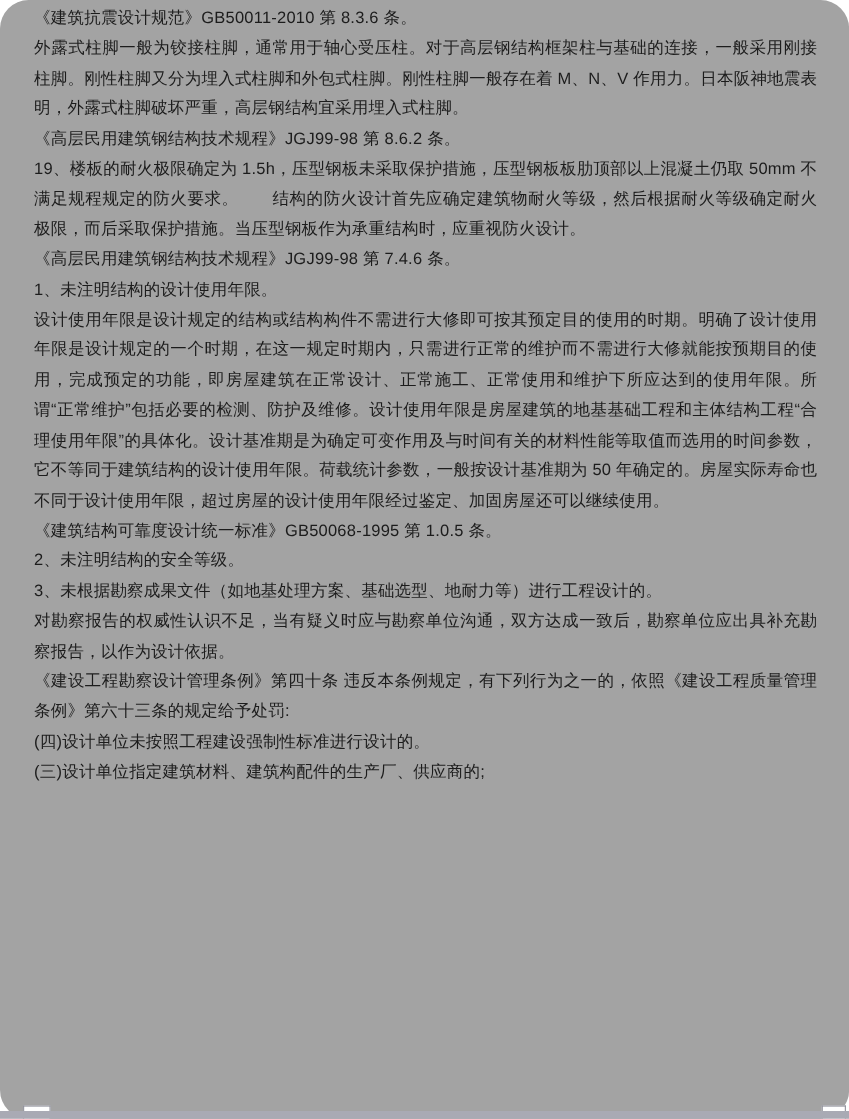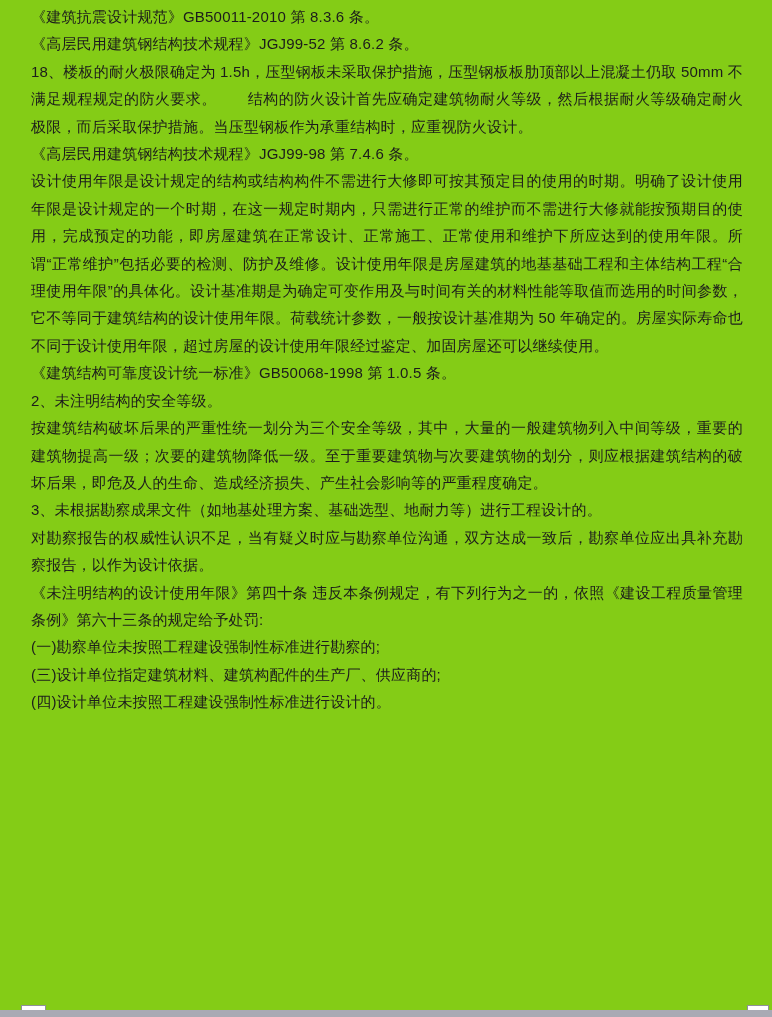--- a/index.html
+++ b/index.html
@@ -2,21 +2,21 @@
 <html><head>
 <meta charset="utf-8">
 <style>
   html,body{margin:0;padding:0;}
   body{
     width:772px;height:1017px;overflow:hidden;
     background:#ffffff;
     font-family:"Liberation Sans","DejaVu Sans",sans-serif;
   }
   .page{
-    position:relative;width:772px;height:1017px;background:#84cc16;
+    position:relative;width:772px;height:1017px;background:#a3a3a3;border-radius:26px;
   }
   .doc-content{
     position:absolute;top:3px;left:31px;width:712px;
     color:#1c1c1c;font-size:15px;line-height:27.4px;
     text-align:justify;letter-spacing:0.2px;
   }
   .doc-content p{margin:0;padding:0;}
   .bottom-scrollbar{
     position:absolute;left:0;bottom:0;width:772px;height:7px;
     background:#a9aab4;
@@ -28,32 +28,32 @@
   .scroll-notch.left{left:21px;width:25px;}
   .scroll-notch.right{right:3px;width:22px;}
 </style>
 </head>
 <body>
 
 <div class="page">
 
   <div class="doc-content">
     <p>《建筑抗震设计规范》GB50011-2010 第 8.3.6 条。</p>
-    <p>《高层民用建筑钢结构技术规程》JGJ99-52 第 8.6.2 条。</p>
-    <p>18、楼板的耐火极限确定为 1.5h，压型钢板未采取保护措施，压型钢板板肋顶部以上混凝土仍取 50mm 不满足规程规定的防火要求。　　结构的防火设计首先应确定建筑物耐火等级，然后根据耐火等级确定耐火极限，而后采取保护措施。当压型钢板作为承重结构时，应重视防火设计。</p>
+    <p>外露式柱脚一般为铰接柱脚，通常用于轴心受压柱。对于高层钢结构框架柱与基础的连接，一般采用刚接柱脚。刚性柱脚又分为埋入式柱脚和外包式柱脚。刚性柱脚一般存在着 M、N、V 作用力。日本阪神地震表明，外露式柱脚破坏严重，高层钢结构宜采用埋入式柱脚。</p>
+    <p>《高层民用建筑钢结构技术规程》JGJ99-98 第 8.6.2 条。</p>
+    <p>19、楼板的耐火极限确定为 1.5h，压型钢板未采取保护措施，压型钢板板肋顶部以上混凝土仍取 50mm 不满足规程规定的防火要求。　　结构的防火设计首先应确定建筑物耐火等级，然后根据耐火等级确定耐火极限，而后采取保护措施。当压型钢板作为承重结构时，应重视防火设计。</p>
     <p>《高层民用建筑钢结构技术规程》JGJ99-98 第 7.4.6 条。</p>
+    <p>1、未注明结构的设计使用年限。</p>
     <p>设计使用年限是设计规定的结构或结构构件不需进行大修即可按其预定目的使用的时期。明确了设计使用年限是设计规定的一个时期，在这一规定时期内，只需进行正常的维护而不需进行大修就能按预期目的使用，完成预定的功能，即房屋建筑在正常设计、正常施工、正常使用和维护下所应达到的使用年限。所谓“正常维护”包括必要的检测、防护及维修。设计使用年限是房屋建筑的地基基础工程和主体结构工程“合理使用年限”的具体化。设计基准期是为确定可变作用及与时间有关的材料性能等取值而选用的时间参数，它不等同于建筑结构的设计使用年限。荷载统计参数，一般按设计基准期为 50 年确定的。房屋实际寿命也不同于设计使用年限，超过房屋的设计使用年限经过鉴定、加固房屋还可以继续使用。</p>
-    <p>《建筑结构可靠度设计统一标准》GB50068-1998 第 1.0.5 条。</p>
+    <p>《建筑结构可靠度设计统一标准》GB50068-1995 第 1.0.5 条。</p>
     <p>2、未注明结构的安全等级。</p>
-    <p>按建筑结构破坏后果的严重性统一划分为三个安全等级，其中，大量的一般建筑物列入中间等级，重要的建筑物提高一级；次要的建筑物降低一级。至于重要建筑物与次要建筑物的划分，则应根据建筑结构的破坏后果，即危及人的生命、造成经济损失、产生社会影响等的严重程度确定。</p>
     <p>3、未根据勘察成果文件（如地基处理方案、基础选型、地耐力等）进行工程设计的。</p>
     <p>对勘察报告的权威性认识不足，当有疑义时应与勘察单位沟通，双方达成一致后，勘察单位应出具补充勘察报告，以作为设计依据。</p>
-    <p>《未注明结构的设计使用年限》第四十条 违反本条例规定，有下列行为之一的，依照《建设工程质量管理条例》第六十三条的规定给予处罚:</p>
-    <p>(一)勘察单位未按照工程建设强制性标准进行勘察的;</p>
+    <p>《建设工程勘察设计管理条例》第四十条 违反本条例规定，有下列行为之一的，依照《建设工程质量管理条例》第六十三条的规定给予处罚:</p>
+    <p>(四)设计单位未按照工程建设强制性标准进行设计的。</p>
     <p>(三)设计单位指定建筑材料、建筑构配件的生产厂、供应商的;</p>
-    <p>(四)设计单位未按照工程建设强制性标准进行设计的。</p>
   </div>
 
   <div class="scroll-notch left"></div>
   <div class="scroll-notch right"></div>
   <div class="bottom-scrollbar"></div>
 
 </div>
 
 </body></html>

